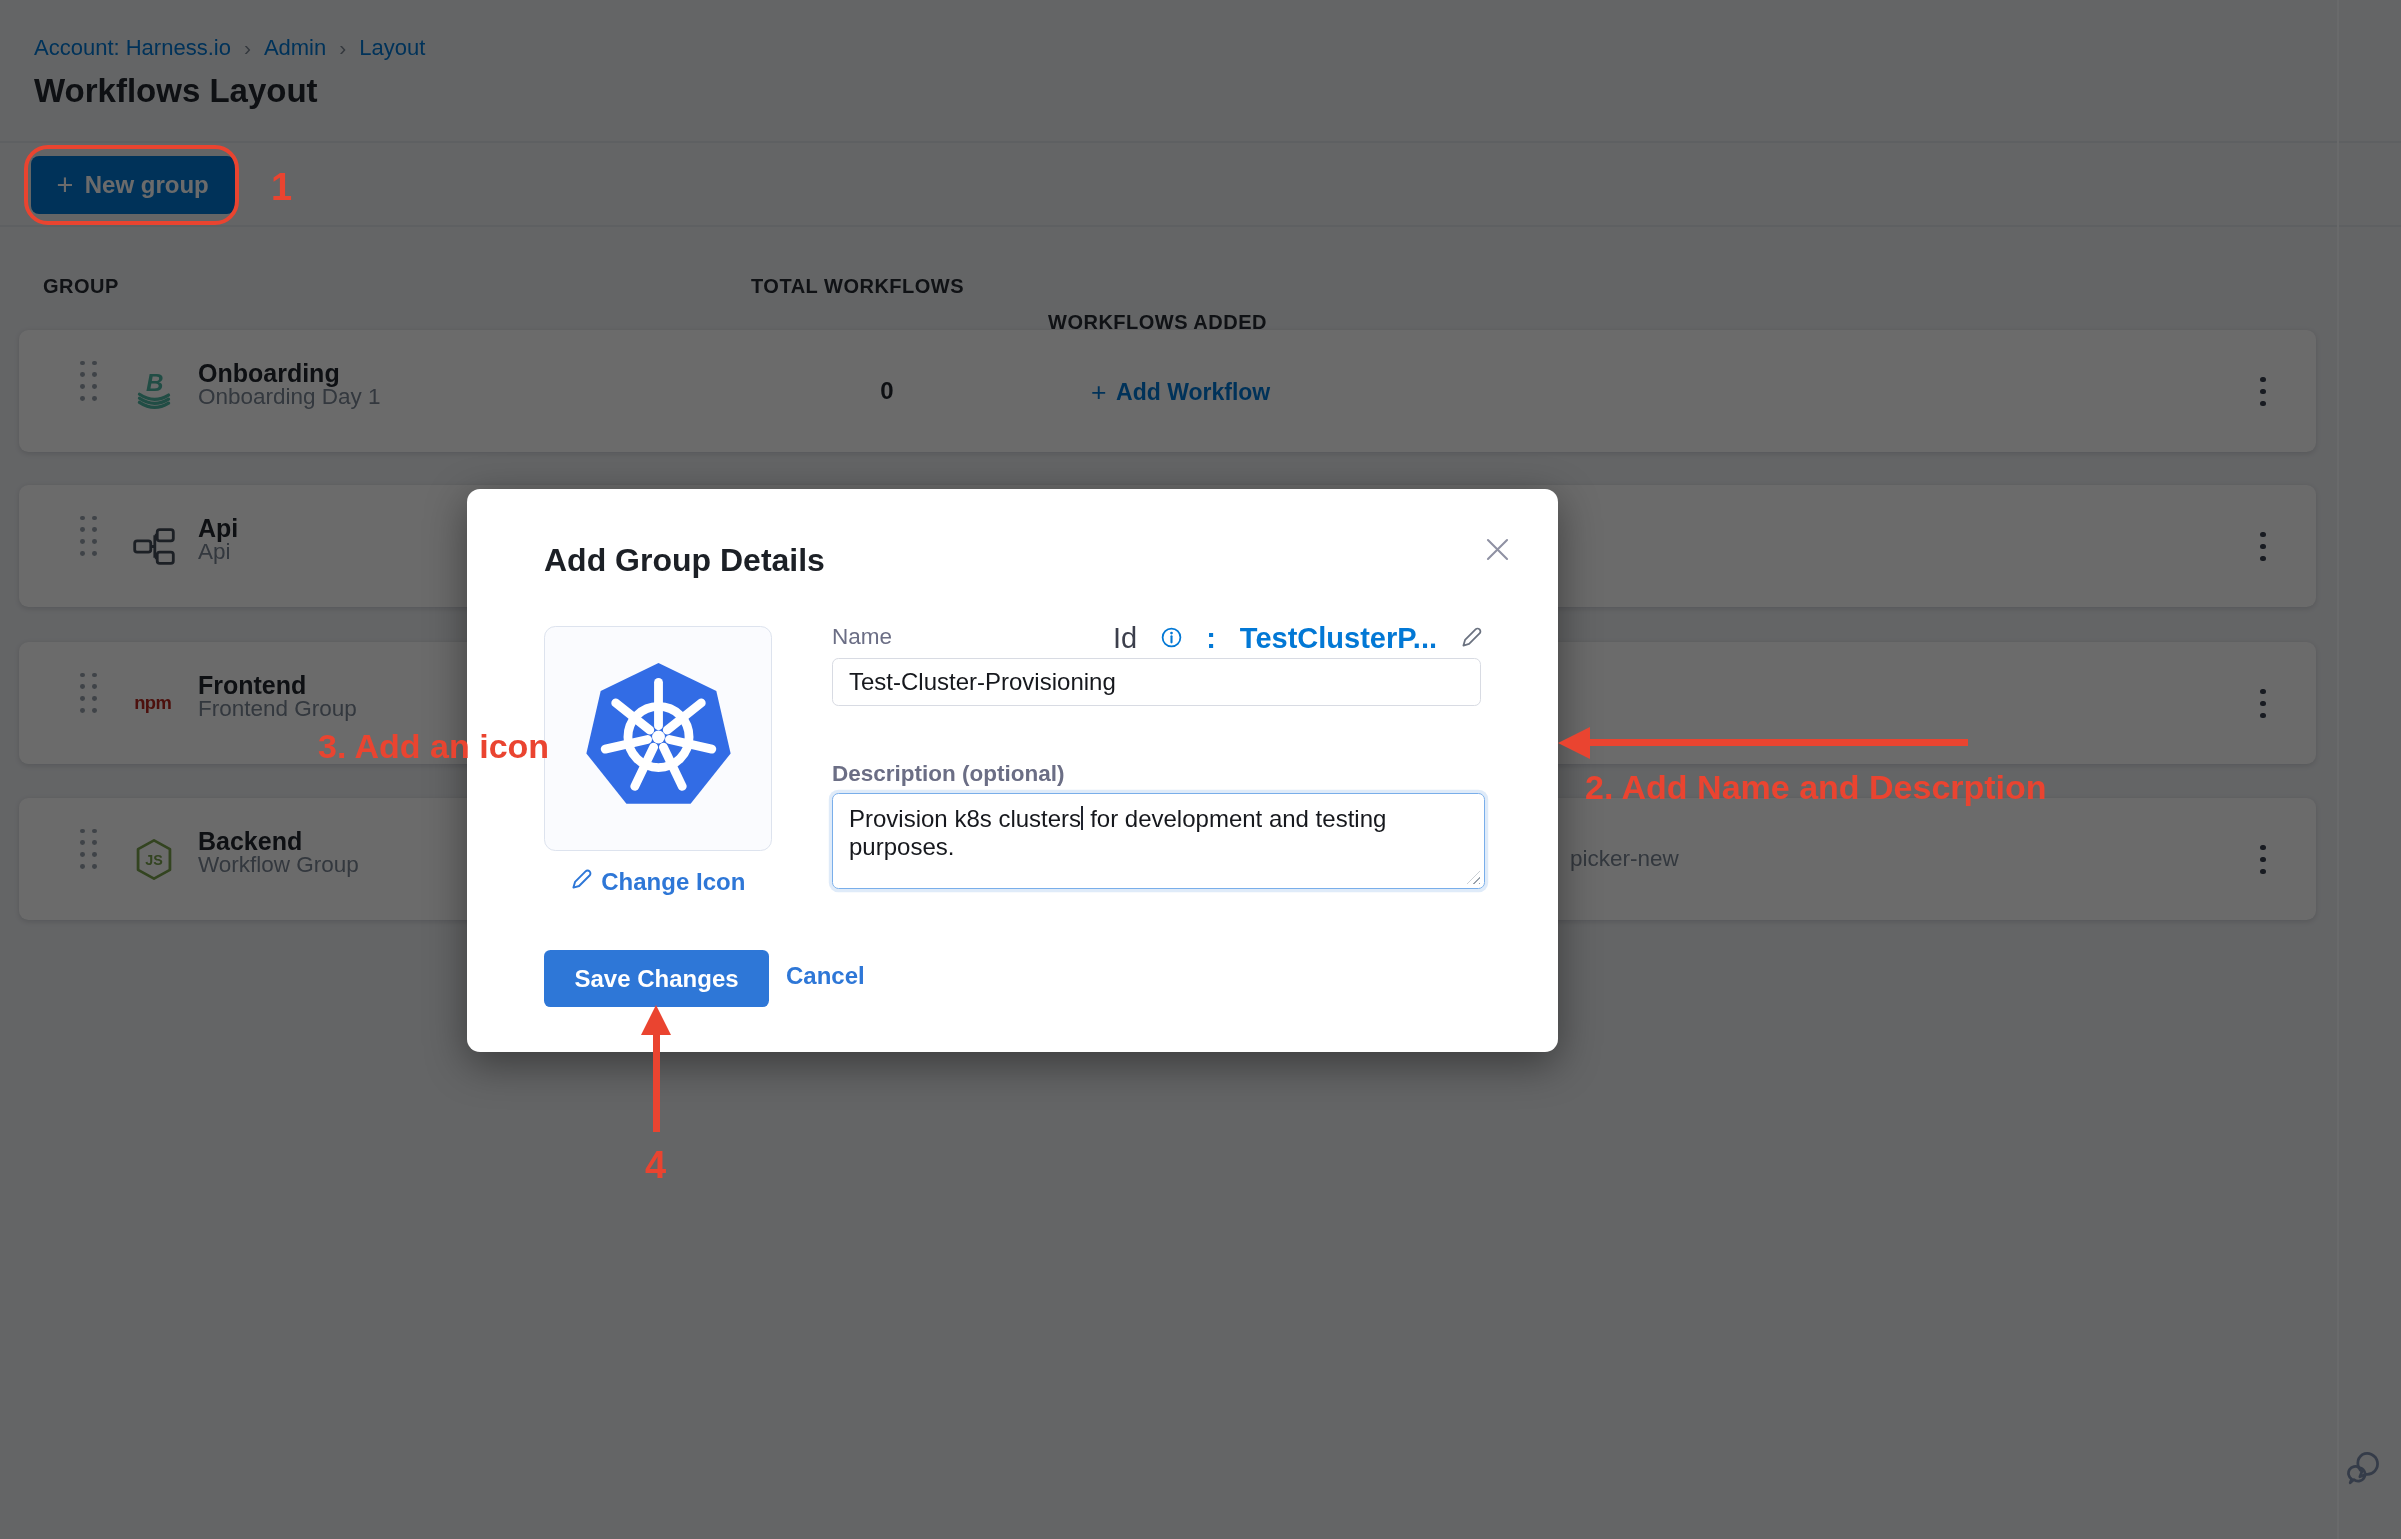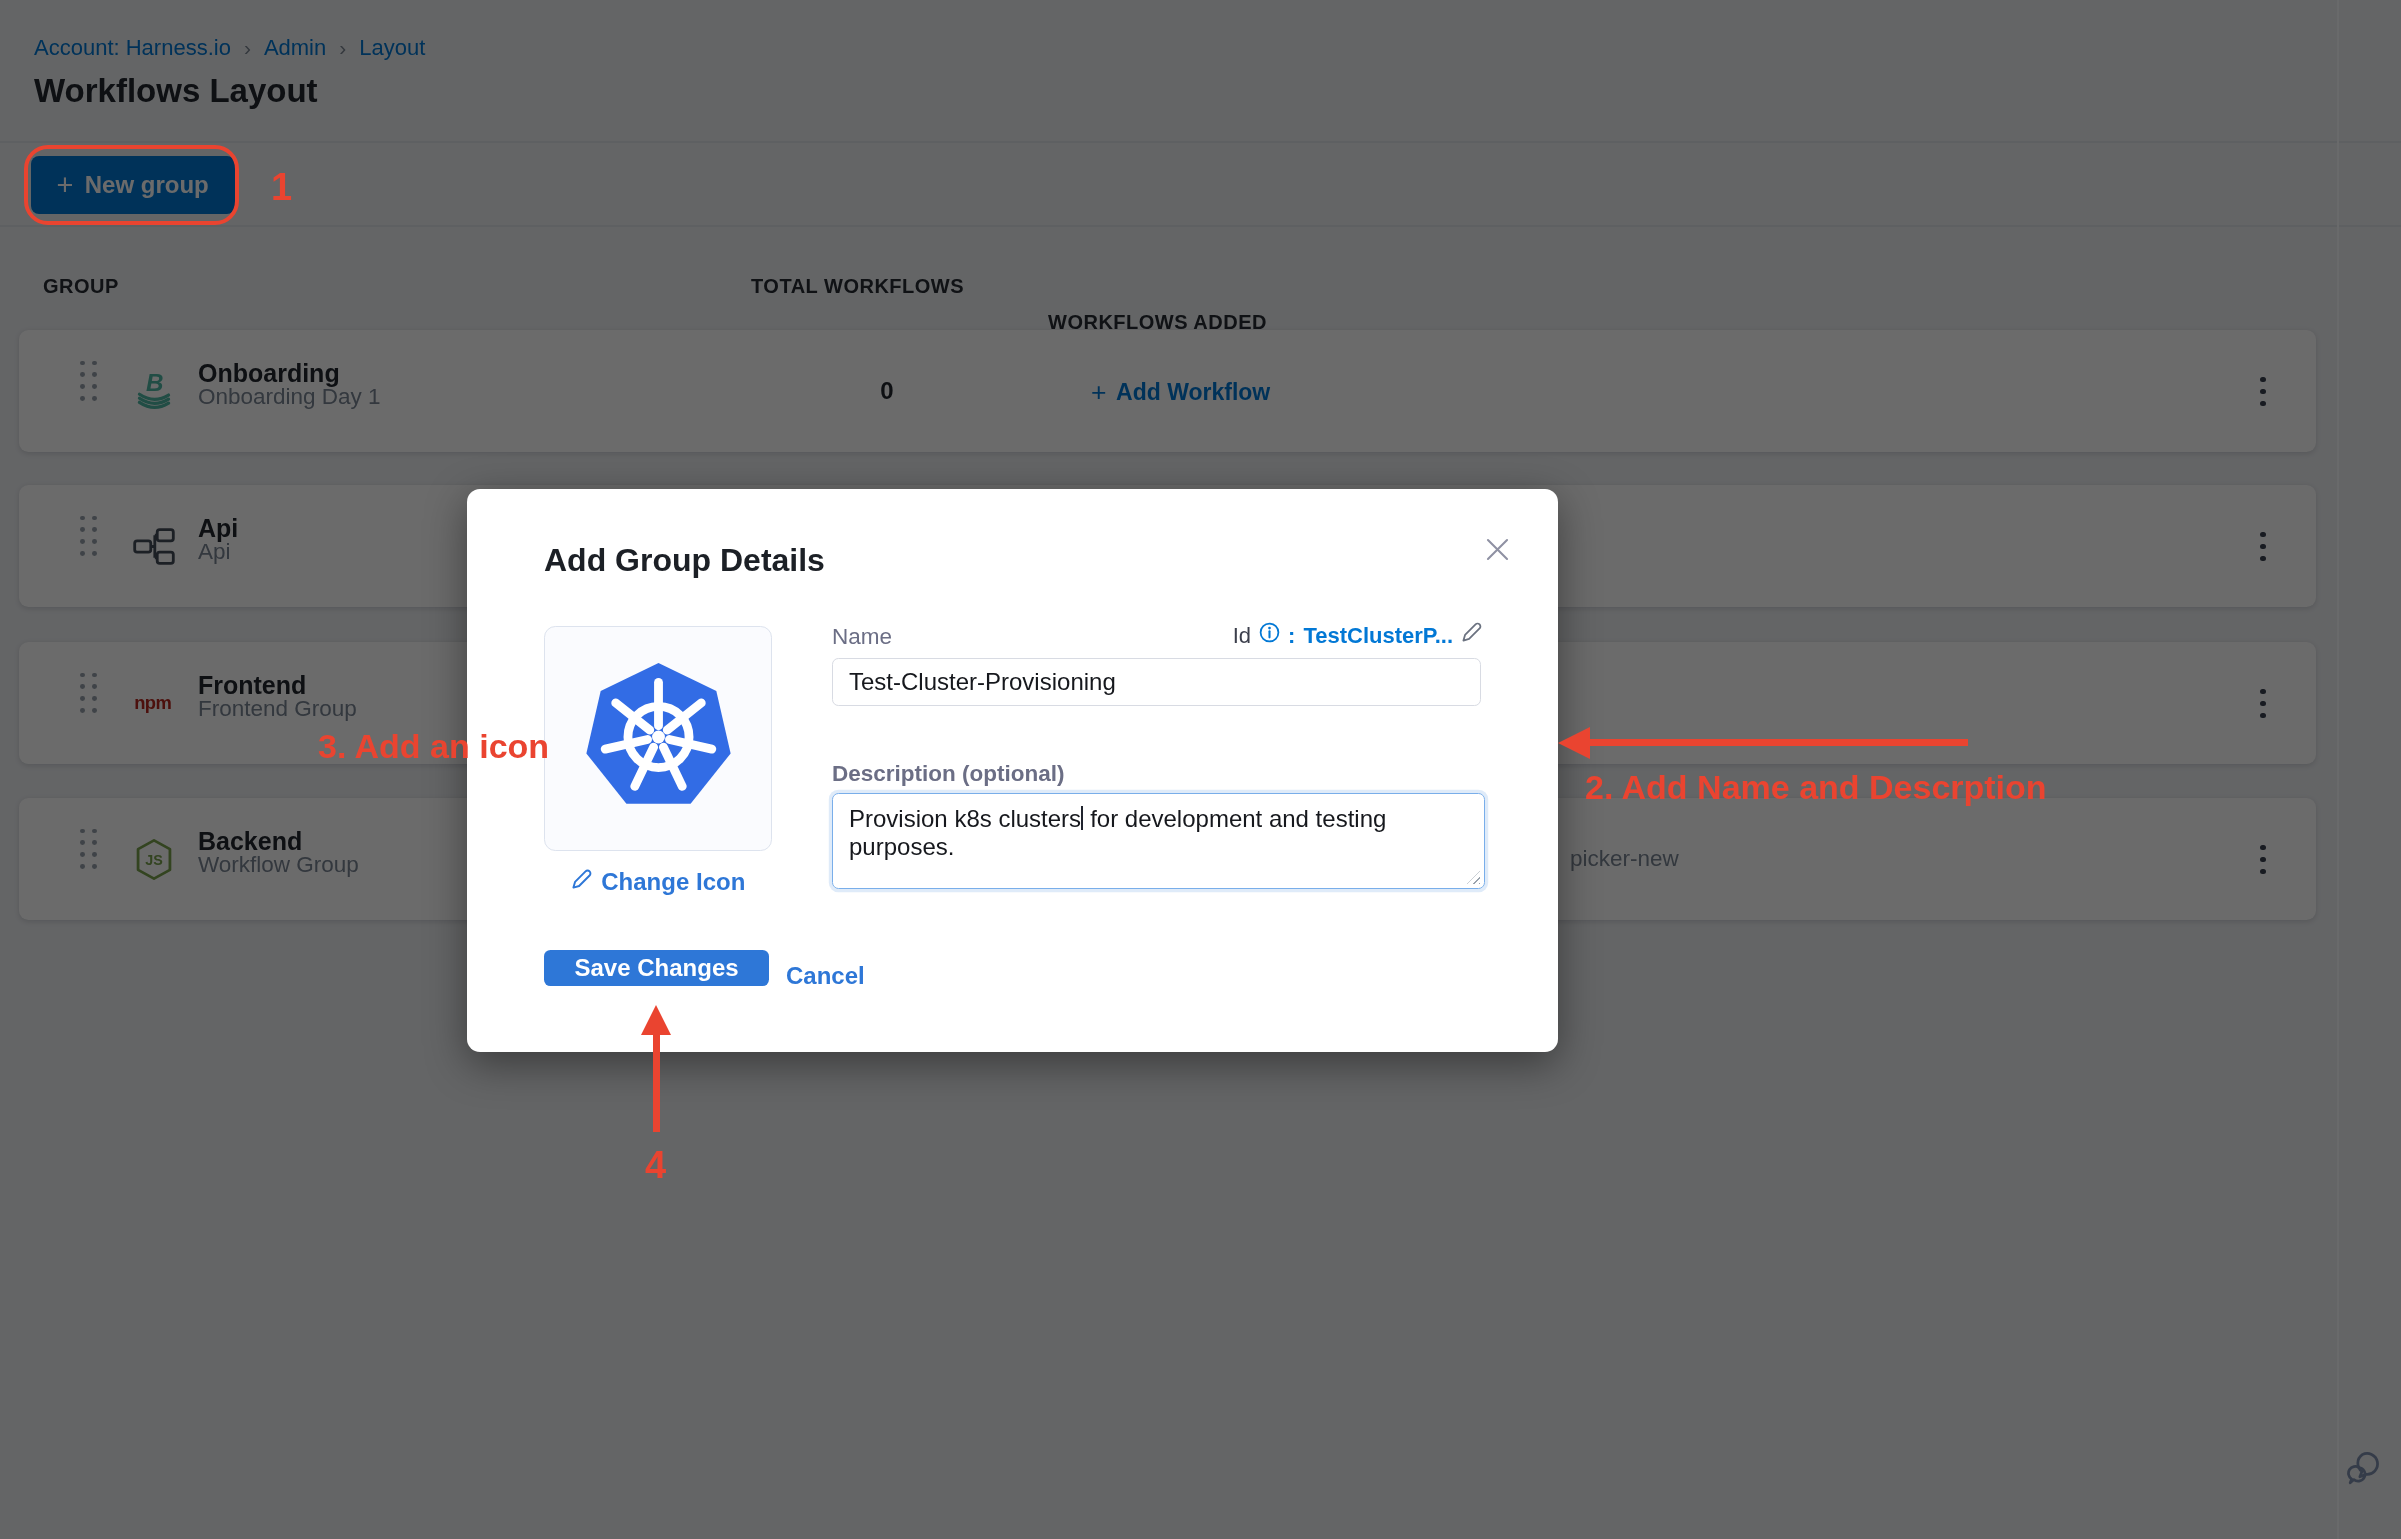--- a/index.html
+++ b/index.html
@@ -67,39 +67,39 @@
   #modal-close { position:absolute; left:1009px; top:39px; width:43px; height:43px; display:flex;
     align-items:center; justify-content:center; cursor:pointer; }
 
   #icon-box { position:absolute; left:77px; top:137px; width:228px; height:225px; background:#fafbfe;
     border:1.6px solid #dde3ee; border-radius:11.3px; display:flex; align-items:center; justify-content:center;
     cursor:pointer; }
   #change-icon { position:absolute; left:77px; top:379px; width:228px; display:flex; gap:9.6px;
     align-items:center; justify-content:center; font-size:24px; font-weight:700; color:#2e77d7; cursor:pointer; }
 
   #name-label { position:absolute; left:365px; top:135px; font-size:22.5px; color:#6b6e85; }
-  #id-line { position:absolute; right:76px; top:133px; display:flex; align-items:center; gap:8px; font-size:22px; }
+  #id-line { position:absolute; right:76px; top:133px; display:flex; align-items:center; gap:24px; font-size:29px; }
   #id-line .id-prefix { color:#3c3f4c; }
   #id-line .id-colon, #id-line .id-value { color:#0278d5; font-weight:600; }
   #id-line .id-value { cursor:pointer; }
 
   #name-input { position:absolute; left:365px; top:169px; width:649px; height:48px;
     border:1.6px solid #d8dbe3; border-radius:6.4px; font-size:24px; color:#16181d; padding:0 16px;
     font-family:inherit; background:#fff; }
 
   #desc-label { position:absolute; left:365px; top:272px; font-size:22.5px; color:#6b6e85; font-weight:600; }
   #desc-box { position:absolute; left:365px; top:304px; width:653px; height:96px;
     border:1.6px solid #79aeea; border-radius:6.4px; box-shadow:0 0 0 3.2px rgba(56,128,218,.16);
     padding:11.3px 16px; font-size:24px; line-height:28px; color:#16181d; cursor:text; overflow:hidden; }
   #desc-box .caret { display:inline-block; width:2.4px; height:24px; background:#20242e; vertical-align:-3.2px; }
   #desc-box .resize { position:absolute; right:4px; bottom:4px; width:13px; height:13px;
     background:repeating-linear-gradient(135deg, transparent 0 3.2px, #9aa3ad 3.2px 4.8px);
     clip-path:polygon(100% 0, 100% 100%, 0 100%); cursor:nwse-resize; }
 
-  #save-btn { position:absolute; left:77px; top:461px; height:36px; padding:0 30.5px; background:#2e77d7;
+  #save-btn { position:absolute; left:77px; top:461px; height:57px; padding:0 30.5px; background:#2e77d7;
     border:none; border-radius:6.4px; color:#fff; font-size:24px; font-weight:700; cursor:pointer; font-family:inherit; }
   #cancel-btn { position:absolute; left:319px; top:473px; font-size:24px; font-weight:700; color:#2e77d7; cursor:pointer; }
 
   
   .ann { position:absolute; z-index:200; color:#ea4430; font-weight:700; }
   #ann-ellipse { left:24px; top:145px; width:215px; height:80px; border:4.8px solid #ea4430; border-radius:24px; }
   #ann-step1 { left:271px; top:166px; font-size:38px; }
   #ann-step3 { left:318px; top:727px; font-size:34px; }
   #ann-step2 { left:1585px; top:768px; font-size:34px; }
   #ann-step4 { left:645px; top:1144px; font-size:38px; }

